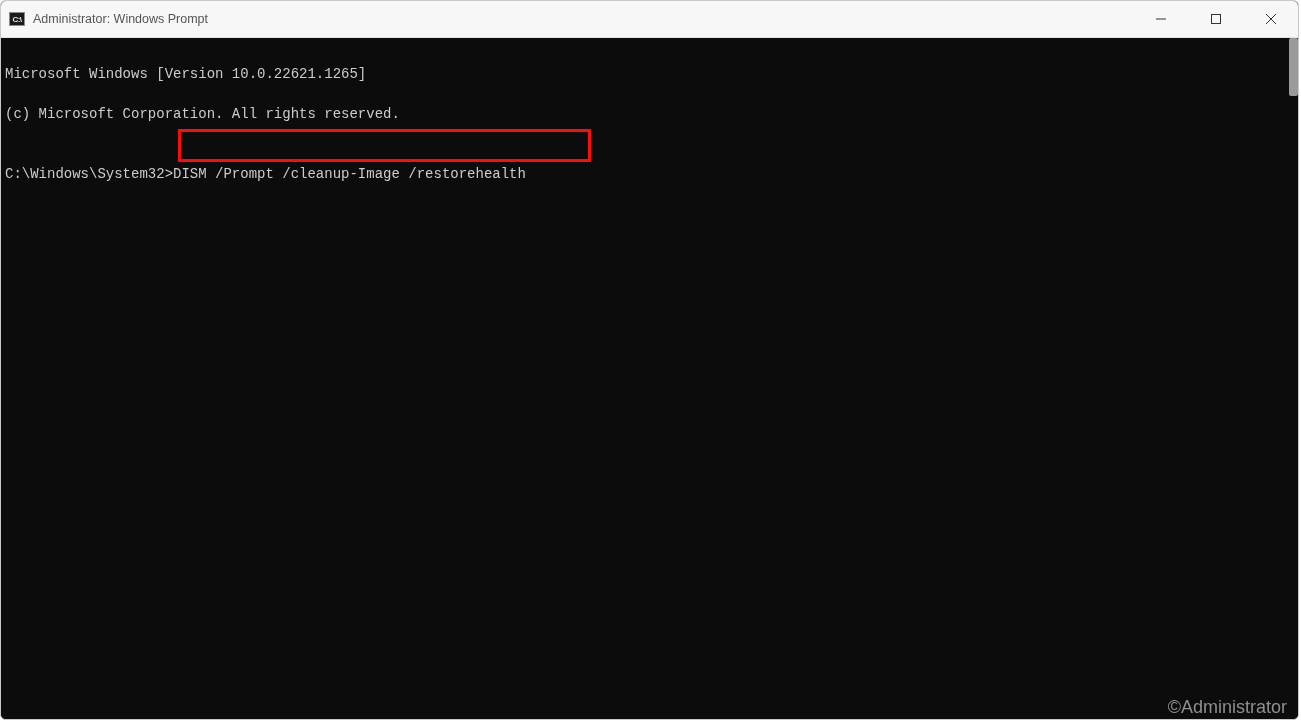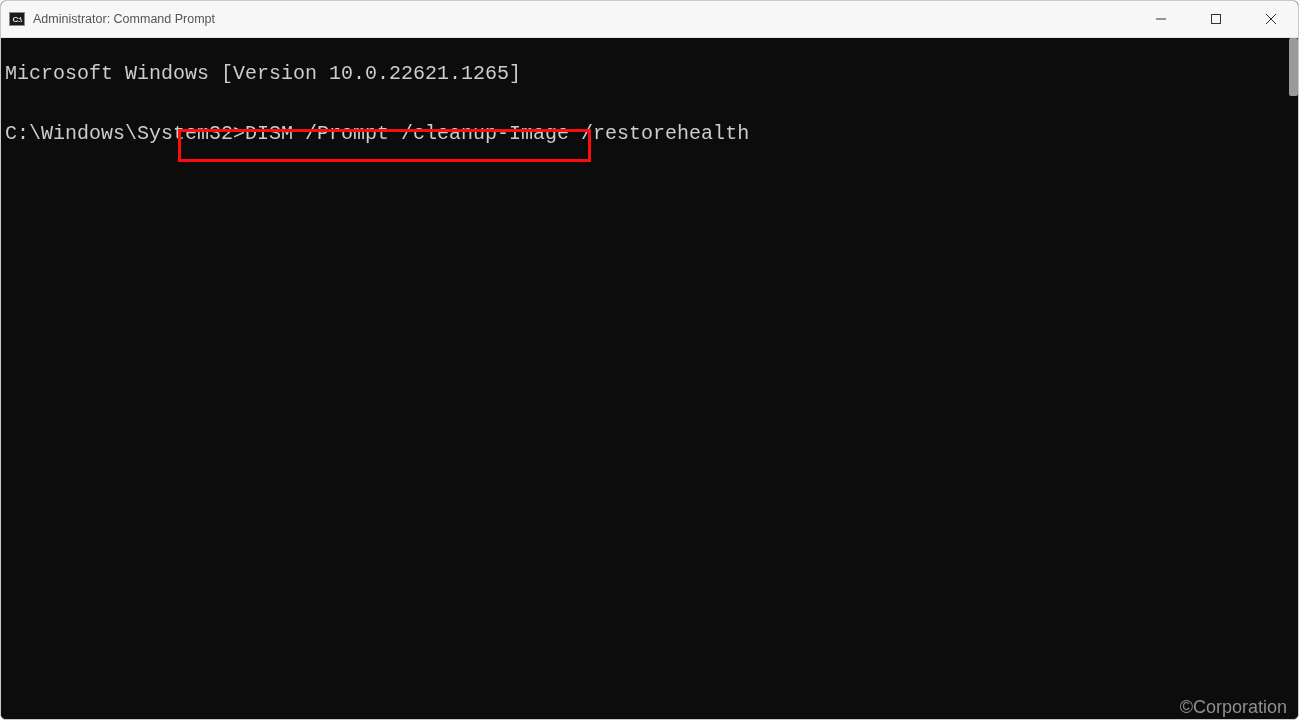--- a/index.html
+++ b/index.html
@@ -47,21 +47,21 @@
     color: #333;
   }
   .win-btn svg { display: block; }
 
   
   .terminal {
     flex: 1 1 auto;
     background: #0c0c0c;
     color: #cccccc;
     font-family: Consolas, "Courier New", monospace;
-    font-size: 20px;
+    font-size: 14px;
     line-height: 20px;
     padding: 6px 0 0 4px;
     position: relative;
     white-space: pre;
     overflow: hidden;
   }
   .terminal .line { display: block; }
 
   
   .highlight-box {
@@ -97,21 +97,21 @@
 </style>
 </head>
 <body>
 
 <div class="window">
 
   <div class="titlebar">
     <div class="app-icon">
       <span>C:\</span>
     </div>
-    <span class="title-text">Administrator: Command Prompt</span>
+    <span class="title-text">Administrator: Windows Prompt</span>
     <div class="spacer"></div>
     <div class="win-controls">
       <div class="win-btn">
         <svg width="12" height="12" viewBox="0 0 12 12">
           <line x1="1" y1="6" x2="11" y2="6" stroke="currentColor" stroke-width="1"></line>
         </svg>
       </div>
       <div class="win-btn">
         <svg width="12" height="12" viewBox="0 0 12 12">
           <rect x="1.5" y="1.5" width="9" height="9" fill="none" stroke="currentColor" stroke-width="1"></rect>
@@ -121,22 +121,23 @@
         <svg width="12" height="12" viewBox="0 0 12 12">
           <line x1="1" y1="1" x2="11" y2="11" stroke="currentColor" stroke-width="1"></line>
           <line x1="11" y1="1" x2="1" y2="11" stroke="currentColor" stroke-width="1"></line>
         </svg>
       </div>
     </div>
   </div>
 
   <div class="terminal">
 <span class="line">Microsoft Windows [Version 10.0.22621.1265]</span>
+<span class="line">(c) Microsoft Corporation. All rights reserved.</span>
 <span class="line"></span>
 <span class="line"><span>C:\Windows\System32&gt;</span><span>DISM /Prompt /cleanup-Image /restorehealth</span></span>
 
     <div class="highlight-box"></div>
     <div class="scroll-thumb"></div>
   </div>
 
 </div>
 
-<div class="watermark">©Corporation</div>
+<div class="watermark">©Administrator</div>
 
 </body></html>

